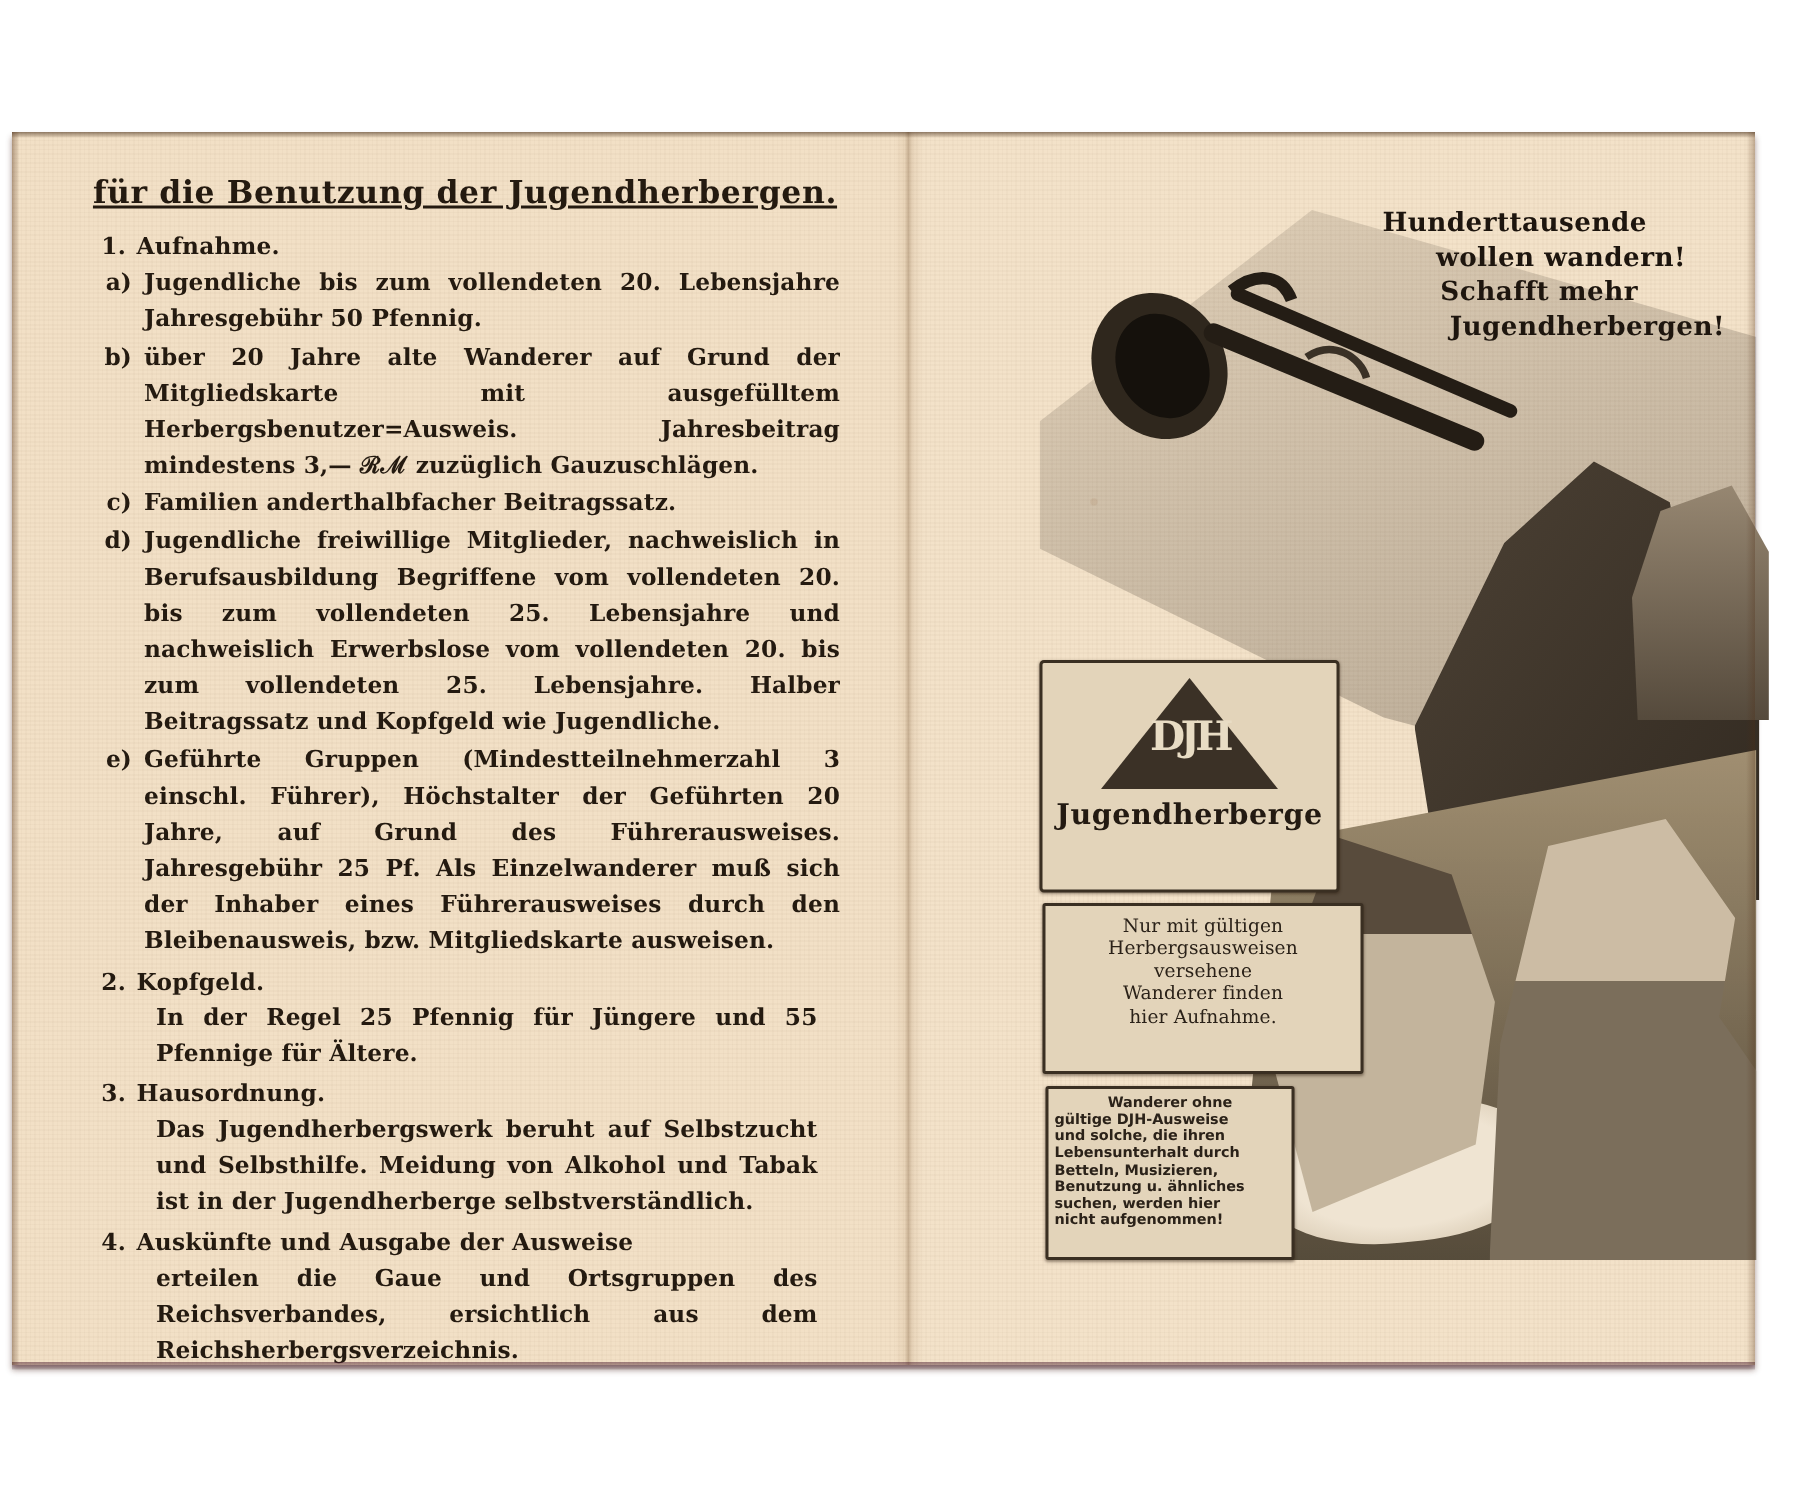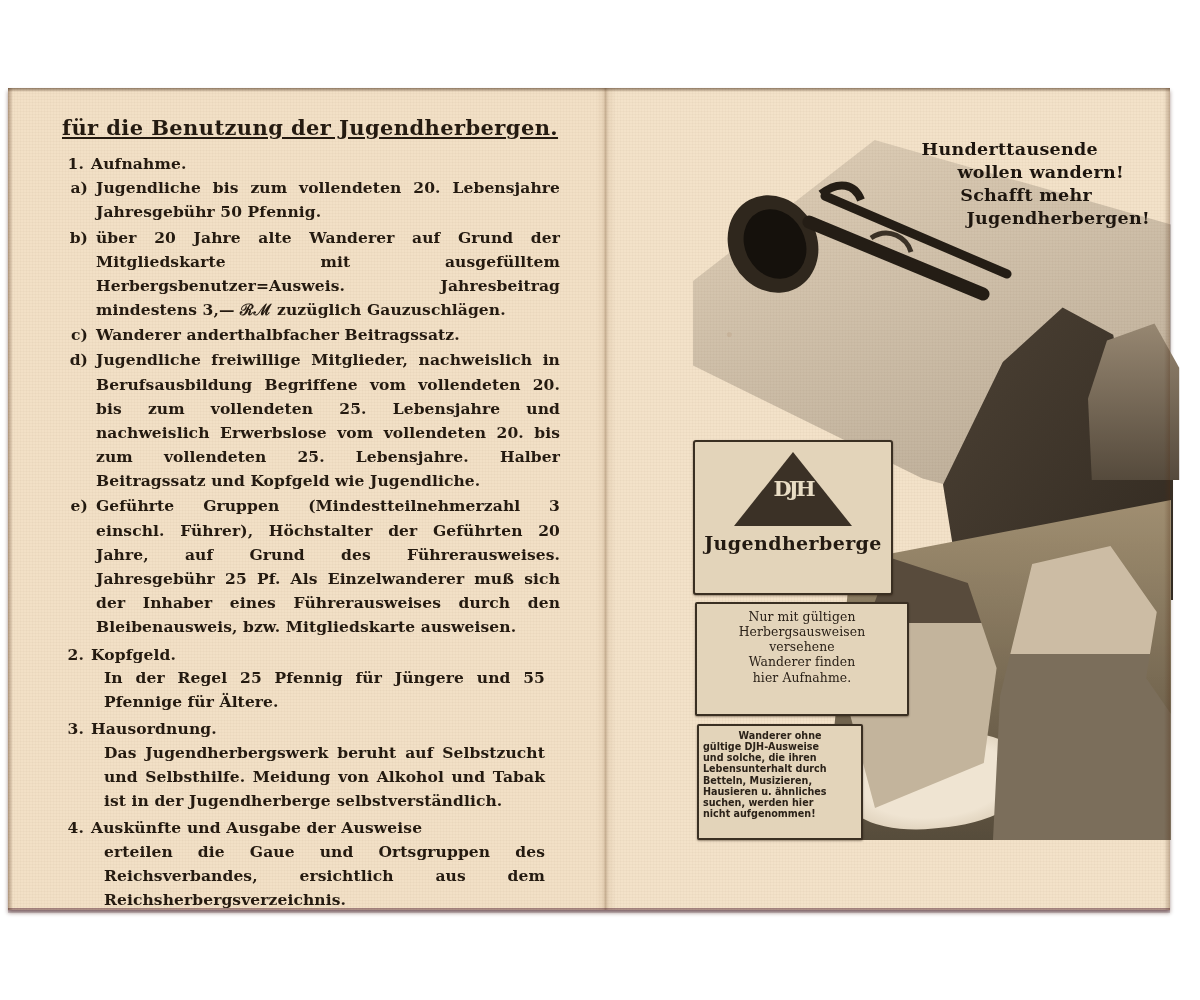--- a/index.html
+++ b/index.html
@@ -193,21 +193,21 @@
   #djh-triangle{
     position:relative;margin:4px auto 0;width:118px;height:74px;
   }
   #djh-triangle .tri{
     position:absolute;left:0;top:0;width:0;height:0;
     border-left:59px solid transparent;border-right:59px solid transparent;
     border-bottom:74px solid #3b3126;
   }
   #djh-mono{
     position:absolute;left:0;right:0;top:26px;
-    font-size:21px;line-height:1;color:#e8dcc4;font-weight:700;
+    font-size:27px;line-height:1;color:#e8dcc4;font-weight:700;
     letter-spacing:-3px;font-family:"DejaVu Serif", serif;
   }
   #djh-label{
     margin-top:6px;font-size:19px;letter-spacing:.4px;font-weight:700;
   }
   #sign-rules{
     left:2px;top:462px;width:214px;height:114px;border-radius:2px;
     padding:5px 4px;box-sizing:border-box;
     font-size:12.4px;line-height:1.22;font-weight:400;letter-spacing:.1px;
   }
@@ -246,21 +246,21 @@
       <div class="sub">
         <span class="sub-mark">a)</span>
         <span class="sub-body">Jugendliche bis zum vollendeten 20. Lebensjahre Jahresgebühr 50 Pfennig.</span>
       </div>
       <div class="sub">
         <span class="sub-mark">b)</span>
         <span class="sub-body">über 20 Jahre alte Wanderer auf Grund der Mitgliedskarte mit ausgefülltem Herbergsbenutzer=Ausweis. Jahresbeitrag mindestens 3,— ℛℳ zuzüglich Gauzuschlägen.</span>
       </div>
       <div class="sub">
         <span class="sub-mark">c)</span>
-        <span class="sub-body">Wanderer anderthalbfacher Beitragssatz.</span>
+        <span class="sub-body">Familien anderthalbfacher Beitragssatz.</span>
       </div>
       <div class="sub">
         <span class="sub-mark">d)</span>
         <span class="sub-body">Jugendliche freiwillige Mitglieder, nachweislich in Berufsausbildung Begriffene vom vollendeten 20. bis zum vollendeten 25. Lebensjahre und nachweislich Erwerbslose vom vollendeten 20. bis zum vollendeten 25. Lebensjahre. Halber Beitragssatz und Kopfgeld wie Jugendliche.</span>
       </div>
       <div class="sub">
         <span class="sub-mark">e)</span>
         <span class="sub-body">Geführte Gruppen (Mindestteilnehmerzahl 3 einschl. Führer), Höchstalter der Geführten 20 Jahre, auf Grund des Führerausweises. Jahresgebühr 25 Pf. Als Einzelwanderer muß sich der Inhaber eines Führerausweises durch den Bleibenausweis, bzw. Mitgliedskarte ausweisen.</span>
       </div>
 
@@ -332,21 +332,21 @@
         <div>Wanderer finden</div>
         <div>hier Aufnahme.</div>
       </div>
 
       <div class="sign" id="sign-warning">
         <div class="w-first">Wanderer ohne</div>
         <div>gültige DJH-Ausweise</div>
         <div>und solche, die ihren</div>
         <div>Lebensunterhalt durch</div>
         <div>Betteln, Musizieren,</div>
-        <div>Hausieren u. ähnliches</div>
+        <div>Benutzung u. ähnliches</div>
         <div>suchen, werden hier</div>
         <div>nicht aufgenommen!</div>
       </div>
 
     </div>
   </div>
 
   <div id="gutter"></div>
   <div id="top-shadow"></div>
   <div id="bottom-shadow"></div>

